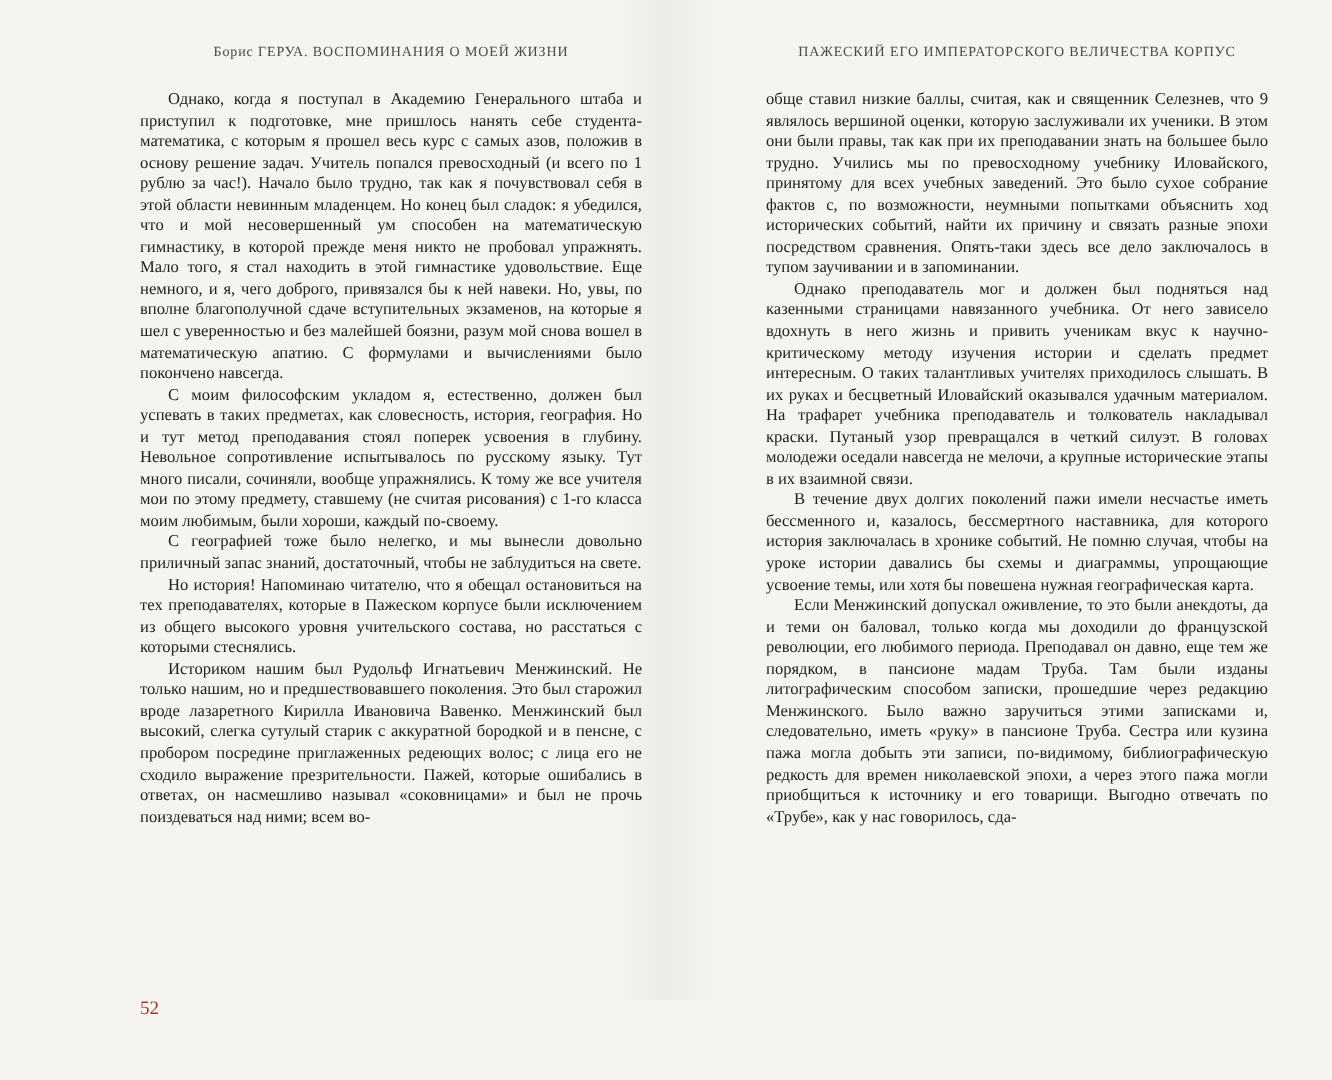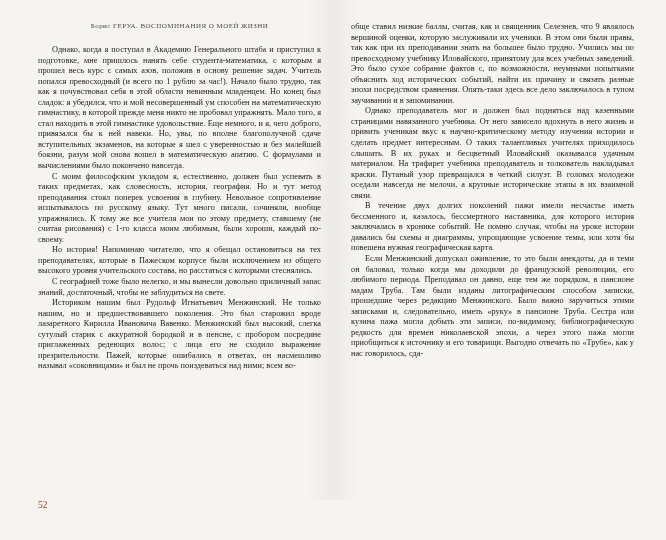--- a/index.html
+++ b/index.html
@@ -20,20 +20,21 @@
     padding: 22px 32px 0 38px;
     height: 500px;
     box-sizing: border-box;
     background: linear-gradient(to right, #f5f4f1 46%, #ecebe7 50%, #f5f4f1 54%);
   }
   .page {
     width: 283px;
     display: flex;
     flex-direction: column;
     height: 492px;
+    margin-left: 32px;
   }
   .running-head {
     font-size: 7px;
     letter-spacing: 0.45px;
     text-align: center;
     color: #4a4a4a;
     margin-bottom: 15px;
     white-space: nowrap;
     overflow: hidden;
   }
@@ -63,28 +64,29 @@
 </head>
 <body>
 
 <div class="spread">
 
   <div class="page">
     <div class="running-head">Борис ГЕРУА. ВОСПОМИНАНИЯ О МОЕЙ ЖИЗНИ</div>
     <div class="body-text">
         <p>Однако, когда я поступал в Академию Генерального штаба и приступил к подготовке, мне пришлось нанять себе студента-математика, с которым я прошел весь курс с самых азов, положив в основу решение задач. Учитель попался превосходный (и всего по 1 рублю за час!). Начало было трудно, так как я почувствовал себя в этой области невинным младенцем. Но конец был сладок: я убедился, что и мой несовершенный ум способен на математическую гимнастику, в которой прежде меня никто не пробовал упражнять. Мало того, я стал находить в этой гимнастике удовольствие. Еще немного, и я, чего доброго, привязался бы к ней навеки. Но, увы, по вполне благополучной сдаче вступительных экзаменов, на которые я шел с уверенностью и без малейшей боязни, разум мой снова вошел в математическую апатию. С формулами и вычислениями было покончено навсегда.</p>
         <p>С моим философским укладом я, естественно, должен был успевать в таких предметах, как словесность, история, география. Но и тут метод преподавания стоял поперек усвоения в глубину. Невольное сопротивление испытывалось по русскому языку. Тут много писали, сочиняли, вообще упражнялись. К тому же все учителя мои по этому предмету, ставшему (не считая рисования) с 1-го класса моим любимым, были хороши, каждый по-своему.</p>
+        <p>С географией тоже было нелегко, и мы вынесли довольно приличный запас знаний, достаточный, чтобы не заблудиться на свете.</p>
         <p>Но история! Напоминаю читателю, что я обещал остановиться на тех преподавателях, которые в Пажеском корпусе были исключением из общего высокого уровня учительского состава, но расстаться с которыми стеснялись.</p>
-        <p>С географией тоже было нелегко, и мы вынесли довольно приличный запас знаний, достаточный, чтобы не заблудиться на свете.</p>
         <p>Историком нашим был Рудольф Игнатьевич Менжинский. Не только нашим, но и предшествовавшего поколения. Это был старожил вроде лазаретного Кирилла Ивановича Вавенко. Менжинский был высокий, слегка сутулый старик с аккуратной бородкой и в пенсне, с пробором посредине приглаженных редеющих волос; с лица его не сходило выражение презрительности. Пажей, которые ошибались в ответах, он насмешливо называл «соковницами» и был не прочь поиздеваться над ними; всем во-</p>
       </div>
     <div class="page-number">52</div>
   </div>
 
   <div class="page">
+    <div class="running-head">ПАЖЕСКИЙ ЕГО ИМПЕРАТОРСКОГО ВЕЛИЧЕСТВА КОРПУС</div>
     <div class="body-text">
         <p class="no-indent">обще ставил низкие баллы, считая, как и священник Селезнев, что 9 являлось вершиной оценки, которую заслуживали их ученики. В этом они были правы, так как при их преподавании знать на большее было трудно. Учились мы по превосходному учебнику Иловайского, принятому для всех учебных заведений. Это было сухое собрание фактов с, по возможности, неумными попытками объяснить ход исторических событий, найти их причину и связать разные эпохи посредством сравнения. Опять-таки здесь все дело заключалось в тупом заучивании и в запоминании.</p>
         <p>Однако преподаватель мог и должен был подняться над казенными страницами навязанного учебника. От него зависело вдохнуть в него жизнь и привить ученикам вкус к научно-критическому методу изучения истории и сделать предмет интересным. О таких талантливых учителях приходилось слышать. В их руках и бесцветный Иловайский оказывался удачным материалом. На трафарет учебника преподаватель и толкователь накладывал краски. Путаный узор превращался в четкий силуэт. В головах молодежи оседали навсегда не мелочи, а крупные исторические этапы в их взаимной связи.</p>
         <p>В течение двух долгих поколений пажи имели несчастье иметь бессменного и, казалось, бессмертного наставника, для которого история заключалась в хронике событий. Не помню случая, чтобы на уроке истории давались бы схемы и диаграммы, упрощающие усвоение темы, или хотя бы повешена нужная географическая карта.</p>
         <p>Если Менжинский допускал оживление, то это были анекдоты, да и теми он баловал, только когда мы доходили до французской революции, его любимого периода. Преподавал он давно, еще тем же порядком, в пансионе мадам Труба. Там были изданы литографическим способом записки, прошедшие через редакцию Менжинского. Было важно заручиться этими записками и, следовательно, иметь «руку» в пансионе Труба. Сестра или кузина пажа могла добыть эти записи, по-видимому, библиографическую редкость для времен николаевской эпохи, а через этого пажа могли приобщиться к источнику и его товарищи. Выгодно отвечать по «Трубе», как у нас говорилось, сда-</p>
       </div>
   </div>
 
 </div>
 

